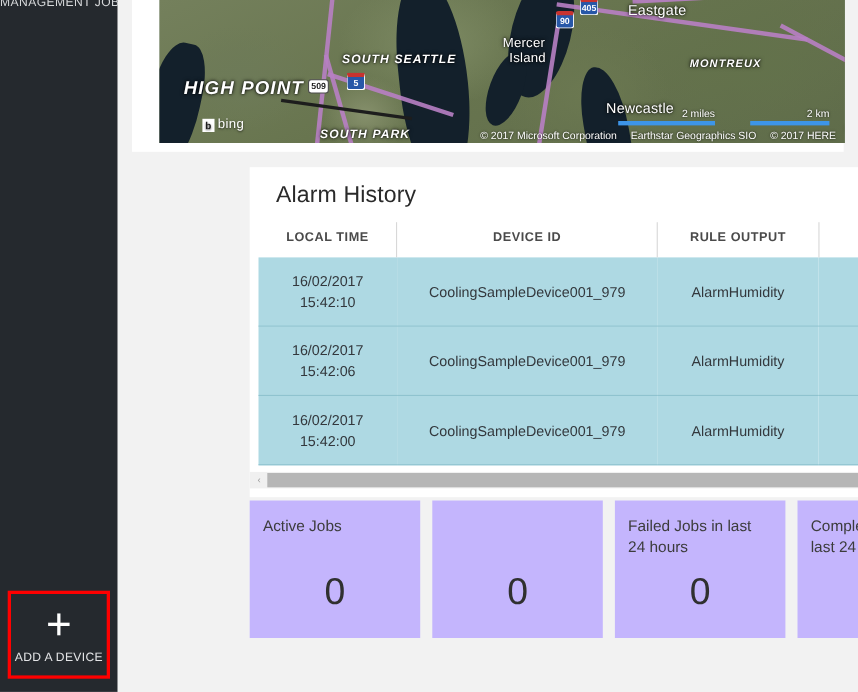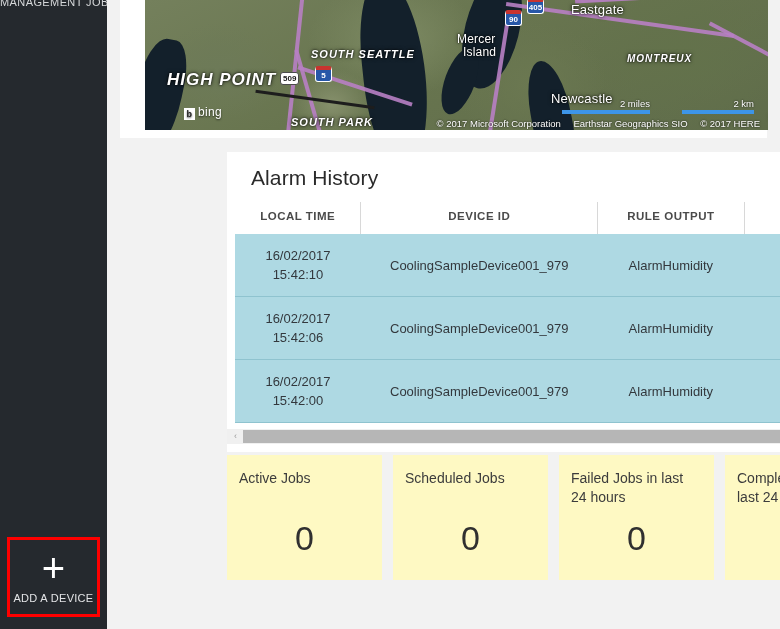--- a/index.html
+++ b/index.html
@@ -329,21 +329,21 @@
     position: absolute;
     left: 120px; top: 455px;
     width: 653px;
     height: 125px;
     display: flex;
     gap: 11px;
   }
   .stat-card {
     width: 157px;
     height: 125px;
-    background: #fef9c3;
+    background: #c4b5fd;
     box-sizing: border-box;
     padding: 14px 12px 0 12px;
     position: relative;
   }
   .stat-card .label {
     font-size: 14px;
     color: #3c3c3c;
     line-height: 19px;
   }
   .stat-card .value {
@@ -481,21 +481,20 @@
   </div>
 
   <div id="stats">
 
     <div class="stat-card">
       <div class="label">Active Jobs</div>
       <div class="value">0</div>
     </div>
 
     <div class="stat-card">
-      <div class="label">Scheduled Jobs</div>
       <div class="value">0</div>
     </div>
 
     <div class="stat-card">
       <div class="label">Failed Jobs in last 24 hours</div>
       <div class="value">0</div>
     </div>
 
     <div class="stat-card">
       <div class="label">Completed Jobs in last 24 hours</div>

